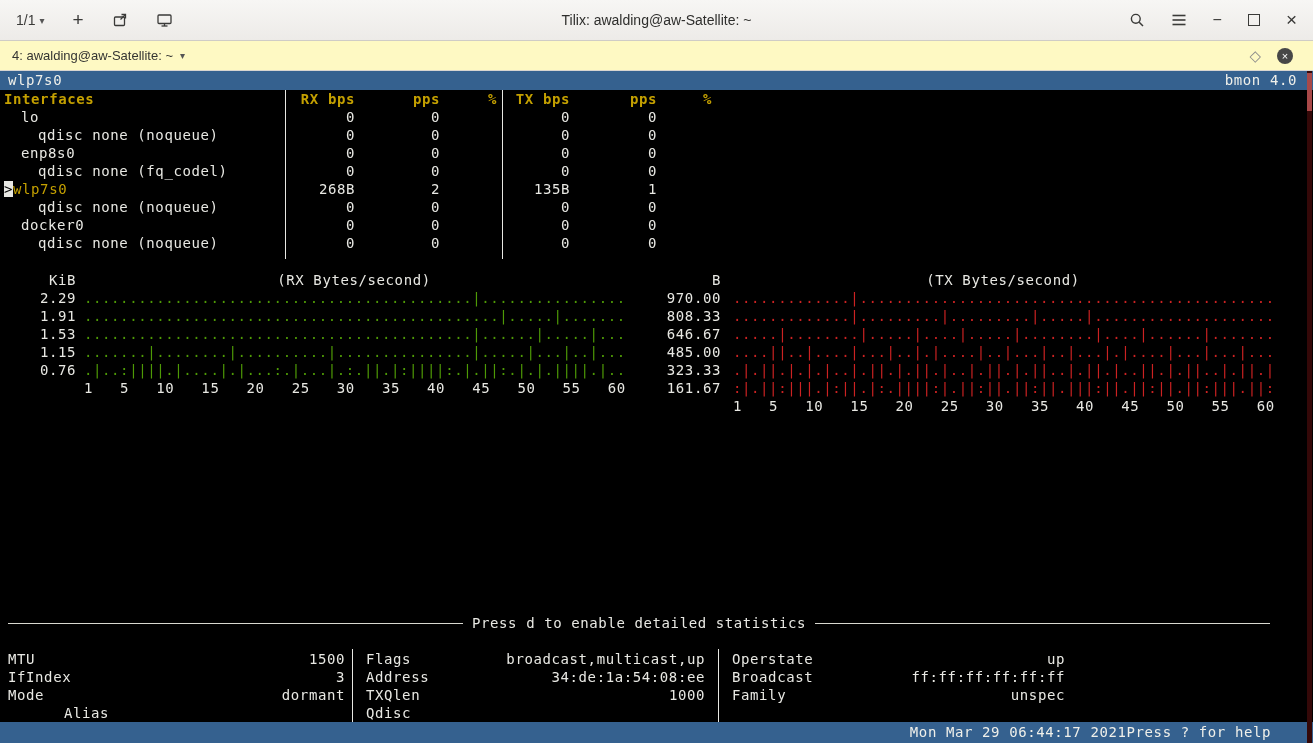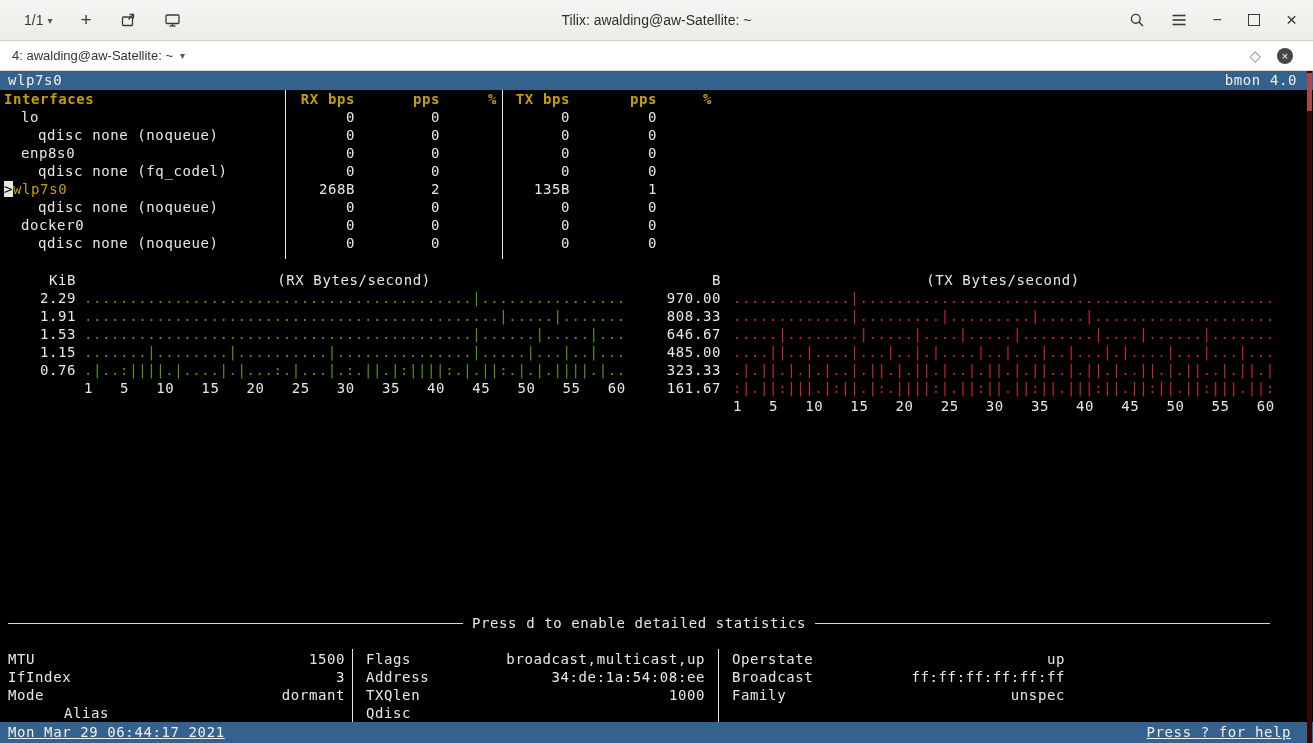--- a/index.html
+++ b/index.html
@@ -10,33 +10,33 @@
     --red:#cc2222;
     --sred:#a84848;
   }
   html,body{margin:0;padding:0;background:#ffffff;}
   .window{position:relative;width:1313px;height:743px;overflow:hidden;background:#000;
     font-family:"Liberation Sans","DejaVu Sans",sans-serif;}
   
   .titlebar{box-sizing:border-box;height:41px;background:linear-gradient(#f7f6f4,#edebe8);
     border-bottom:1px solid #cfccc6;display:flex;align-items:center;position:relative;
     font-size:14px;color:#3a3a38;}
-  .tb-left{display:flex;align-items:center;gap:28px;padding-left:24px;}
+  .tb-left{display:flex;align-items:center;gap:28px;padding-left:16px;}
   .tb-right{margin-left:auto;display:flex;align-items:center;gap:26px;padding-right:16px;}
   .tb-title{position:absolute;left:50%;transform:translateX(-50%);white-space:nowrap;color:#2e2e2c;}
   .tb-btn{background:none;border:none;padding:0;margin:0;cursor:default;display:flex;
     align-items:center;gap:4px;font:inherit;color:#3a3a38;}
   .caret{font-size:10px;color:#555;}
   .plus{font-size:19px;line-height:16px;}
   .glyph-min{font-size:16px;}
   .glyph-close{font-size:19px;}
   .max-box{display:inline-block;width:10px;height:10px;border:1.4px solid #3a3a38;}
   .icon-svg{display:block;}
   
-  .tabbar{box-sizing:border-box;height:30px;background:#ffffff;border-bottom:1px solid #d8d5d0;
+  .tabbar{box-sizing:border-box;height:30px;background:#fef9c3;border-bottom:1px solid #d8d5d0;
     display:flex;align-items:center;padding:0 12px;font-size:13px;color:#343432;}
   .tab{display:flex;align-items:center;gap:7px;}
   .tab-icons{margin-left:auto;display:flex;align-items:center;gap:16px;padding-right:8px;}
   .diamond{color:#8a8a8a;font-size:15px;}
   .closec{width:16px;height:16px;border-radius:50%;background:#474747;color:#fff;font-size:11px;
     display:flex;align-items:center;justify-content:center;}
   
   .terminal{position:absolute;top:71px;left:0;width:1313px;height:672px;background:#000;
     font-family:"DejaVu Sans Mono",monospace;font-size:14px;letter-spacing:0.6px;color:var(--fg);}
   .trow{position:relative;height:18px;line-height:18px;}
@@ -56,21 +56,21 @@
   #graph0{--labL:0px;--labW:76px;--gL:84px;}
   #graph1{--labL:645px;--labW:76px;--gL:733px;}
   .ylab{position:absolute;left:var(--labL);width:var(--labW);text-align:right;top:0;white-space:pre;}
   .gdata{position:absolute;left:var(--gL);top:0;white-space:pre;}
   .gtitle{position:absolute;left:var(--gL);width:540px;text-align:center;top:0;white-space:pre;}
   .notice-row{position:absolute;top:543px;left:8px;width:1262px;height:18px;display:flex;align-items:center;}
   .hline{flex:1;border-top:1px solid #d8d8d0;height:0;}
   .notice-text{padding:0 9px;white-space:pre;}
   .details{position:absolute;top:579px;left:0;right:0;}
   .statusbar{position:absolute;bottom:0;left:0;width:100%;height:21px;line-height:21px;box-sizing:border-box;
-    background:var(--blue);display:flex;justify-content:space-between;padding:0 22px 0 8px;color:#f0f0ea;text-decoration:underline;}
+    background:var(--blue);display:flex;justify-content:flex-end;padding:0 42px 0 8px;color:#f0f0ea;}
   .scrollbar{position:absolute;top:0;right:1px;width:5px;height:100%;background:#340808;}
   .thumb{position:absolute;top:2px;left:0;width:5px;height:38px;background:var(--sred);}
 </style>
 </head>
 <body>
 
 <div class="window">
 
   <div class="titlebar">
     <div class="tb-left">

